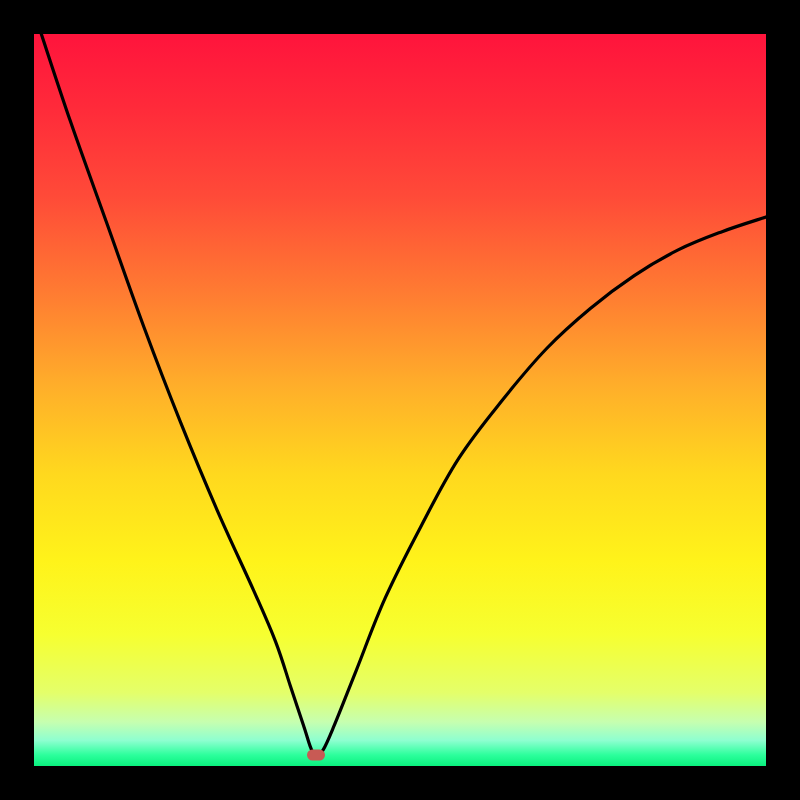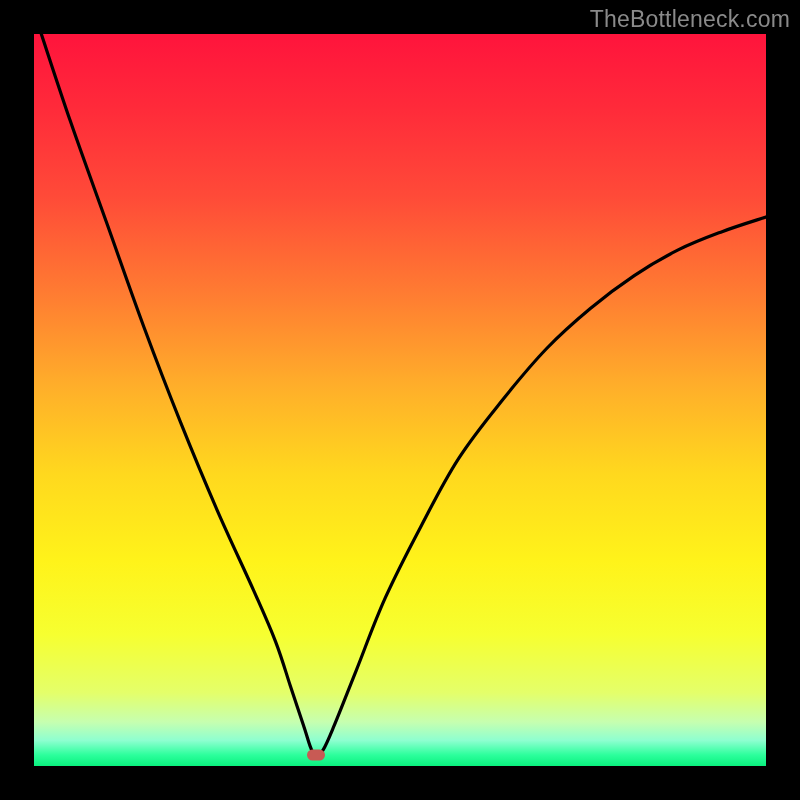--- a/index.html
+++ b/index.html
@@ -77,14 +77,13 @@
       <rect x="0" y="0" width="732" height="732" fill="url(#bg)"></rect>
     </svg>
 
     <svg class="curve" viewBox="0 0 732 732" preserveAspectRatio="none">
       <path id="curve-path" d="M 7.32 0.00 C 12.59 15.81, 24.74 53.58, 36.60 87.84 C 48.46 122.10, 60.02 153.43, 73.20 190.32 C 86.38 227.21, 96.62 257.22, 109.80 292.80 C 122.98 328.38, 133.22 355.02, 146.40 387.96 C 159.58 420.90, 169.82 445.50, 183.00 475.80 C 196.18 506.10, 209.06 532.60, 219.60 556.32 C 230.14 580.04, 234.97 590.43, 241.56 607.56 C 248.15 624.69, 252.25 639.62, 256.20 651.48 C 260.15 663.34, 260.88 665.53, 263.52 673.44 C 266.16 681.35, 268.47 688.15, 270.84 695.40 C 273.21 702.65, 274.72 708.96, 276.70 713.70 C 278.67 718.44, 279.58 721.36, 281.82 721.75 C 284.06 722.15, 285.85 721.30, 289.14 715.90 C 292.43 710.49, 294.19 705.97, 300.12 691.74 C 306.05 677.51, 312.86 659.90, 322.08 636.84 C 331.30 613.78, 339.50 589.99, 351.36 563.64 C 363.22 537.29, 374.78 515.47, 387.96 490.44 C 401.14 465.41, 410.07 446.96, 424.56 424.56 C 439.05 402.16, 452.67 385.76, 468.48 366.00 C 484.29 346.24, 496.59 331.23, 512.40 314.76 C 528.21 298.29, 540.51 287.68, 556.32 274.50 C 572.13 261.32, 584.43 252.10, 600.24 241.56 C 616.05 231.02, 628.35 223.85, 644.16 215.94 C 659.97 208.03, 672.27 203.57, 688.08 197.64 C 703.89 191.71, 724.09 185.64, 732.00 183.00" fill="none" stroke="#000000" stroke-width="3.2" stroke-linecap="round" stroke-linejoin="round"></path>
     </svg>
 
     <div class="marker" id="marker" style="left: 281.82px; top: 721.02px; background: rgb(200, 90, 84);"></div>
   </div>
 
-  <div class="watermark">TheBottleneck.com</div>
 </div>
 
 </body></html>

